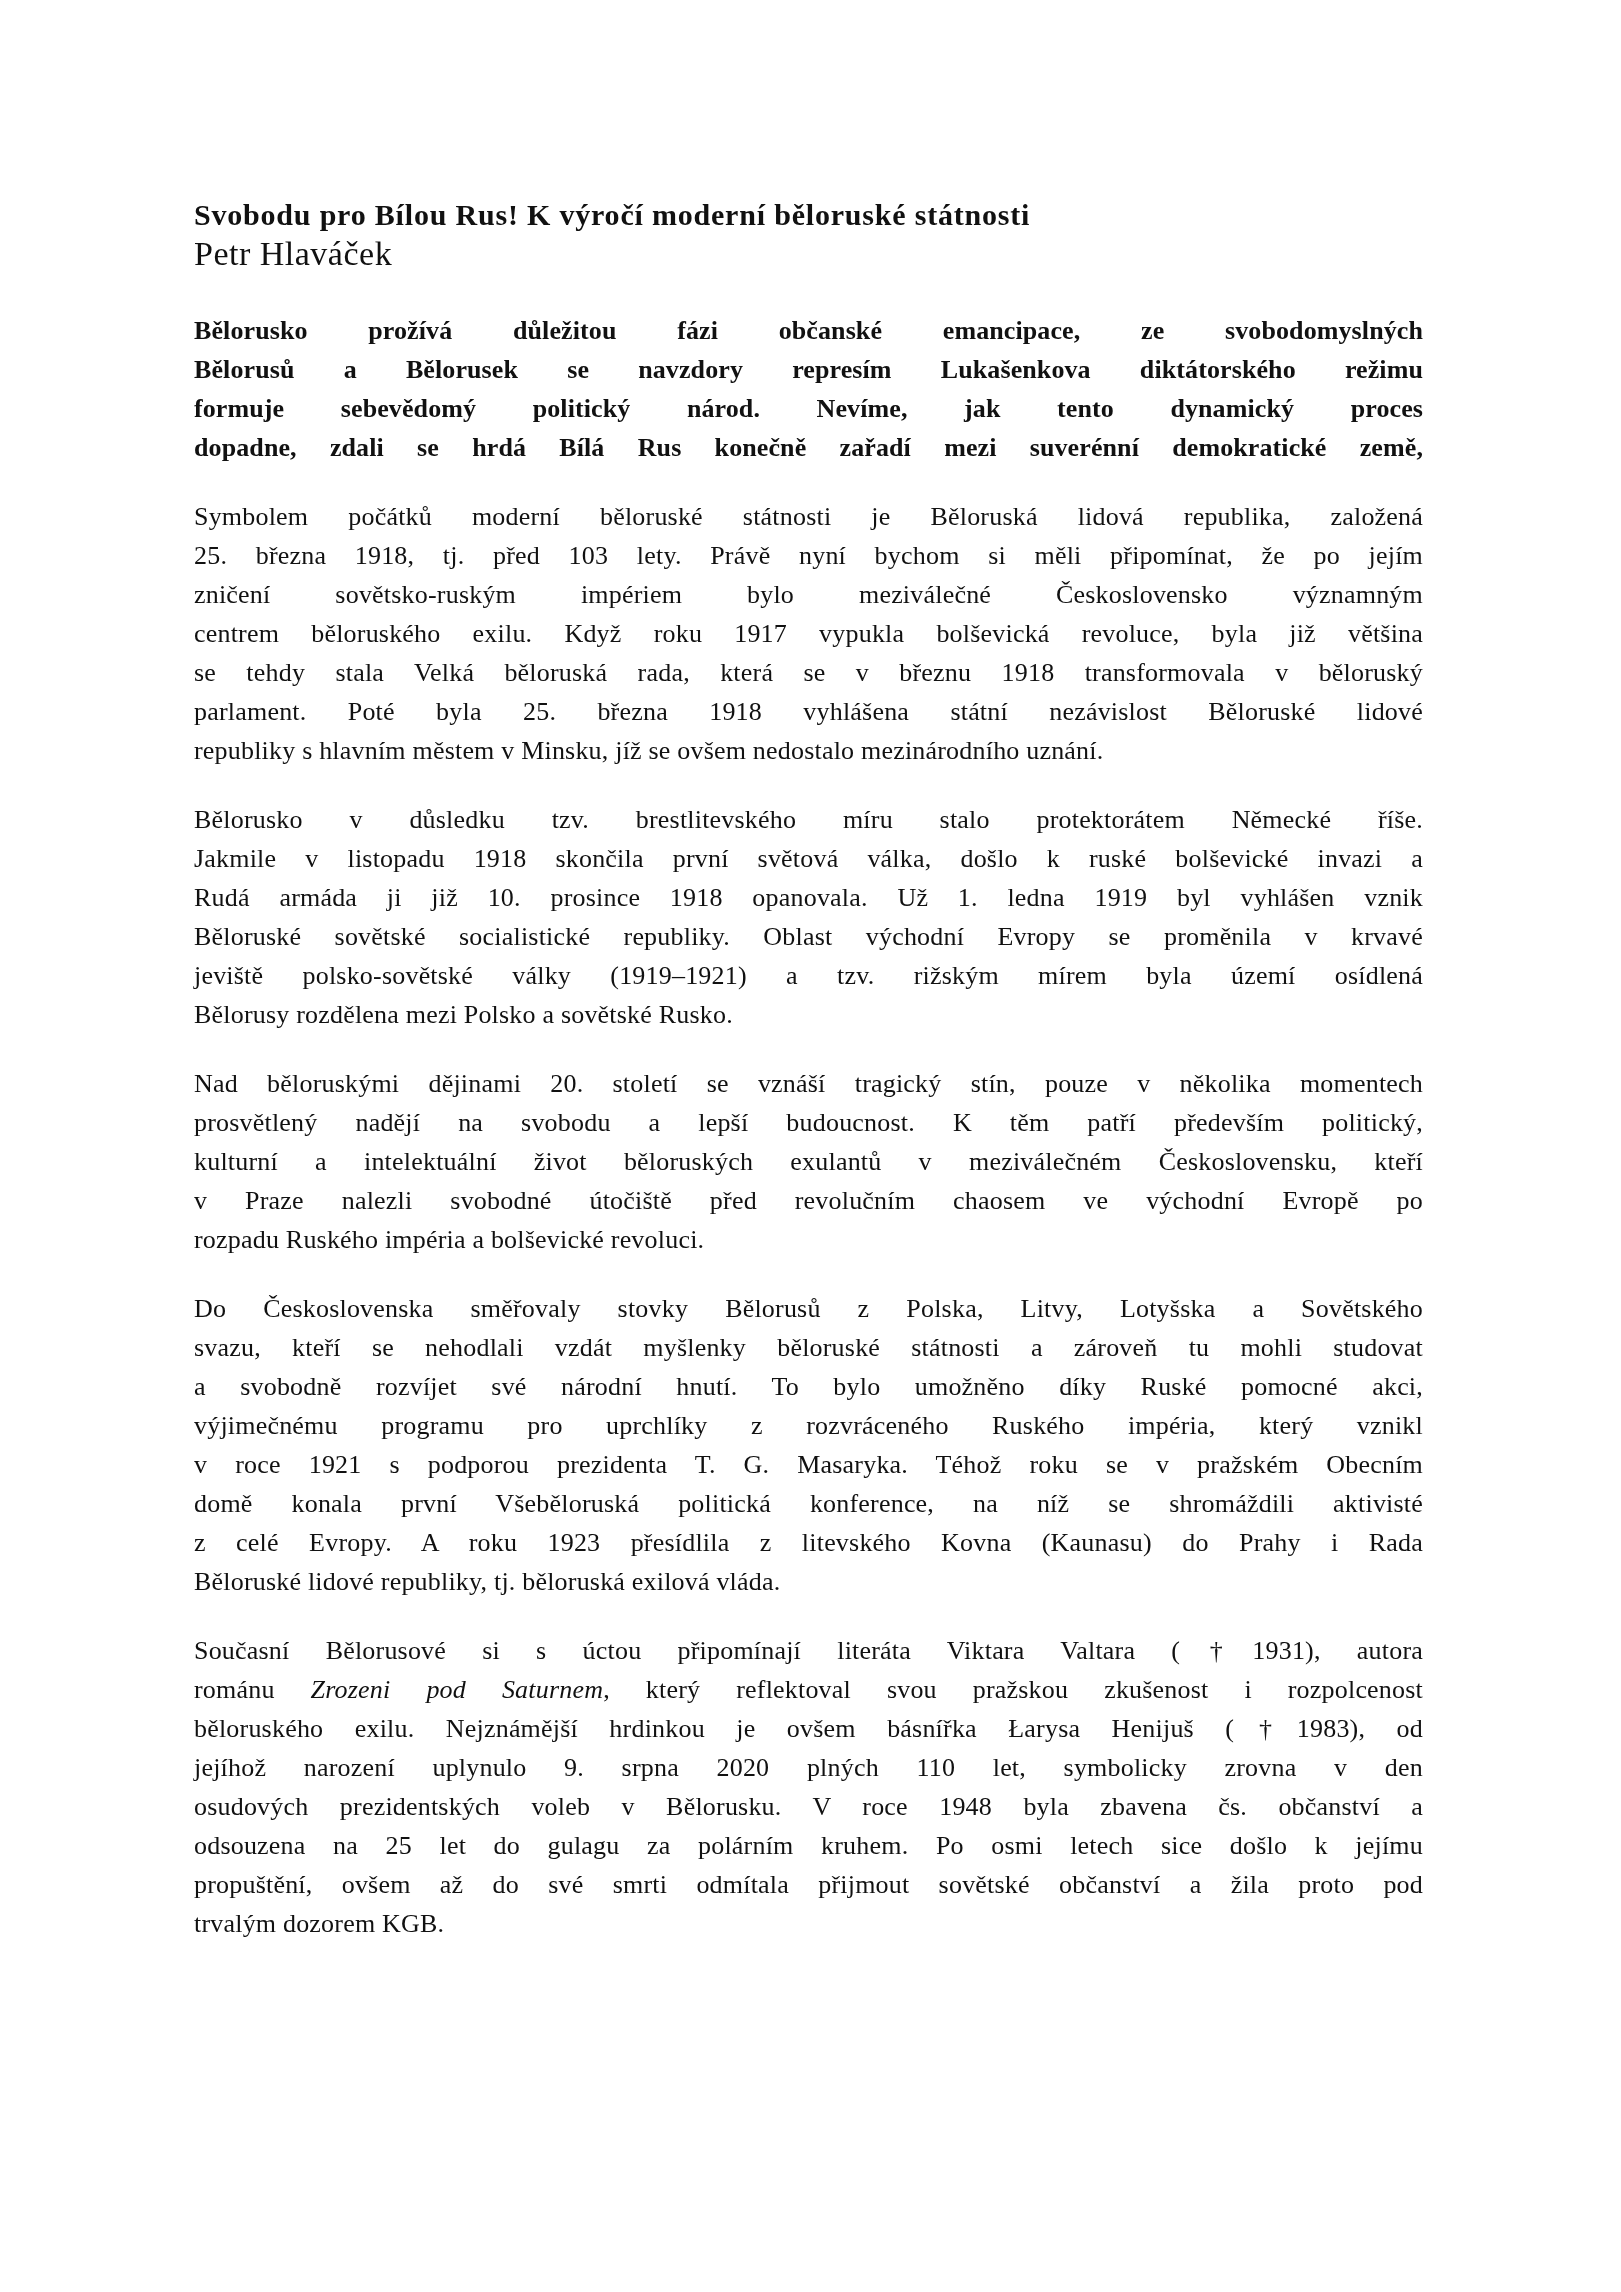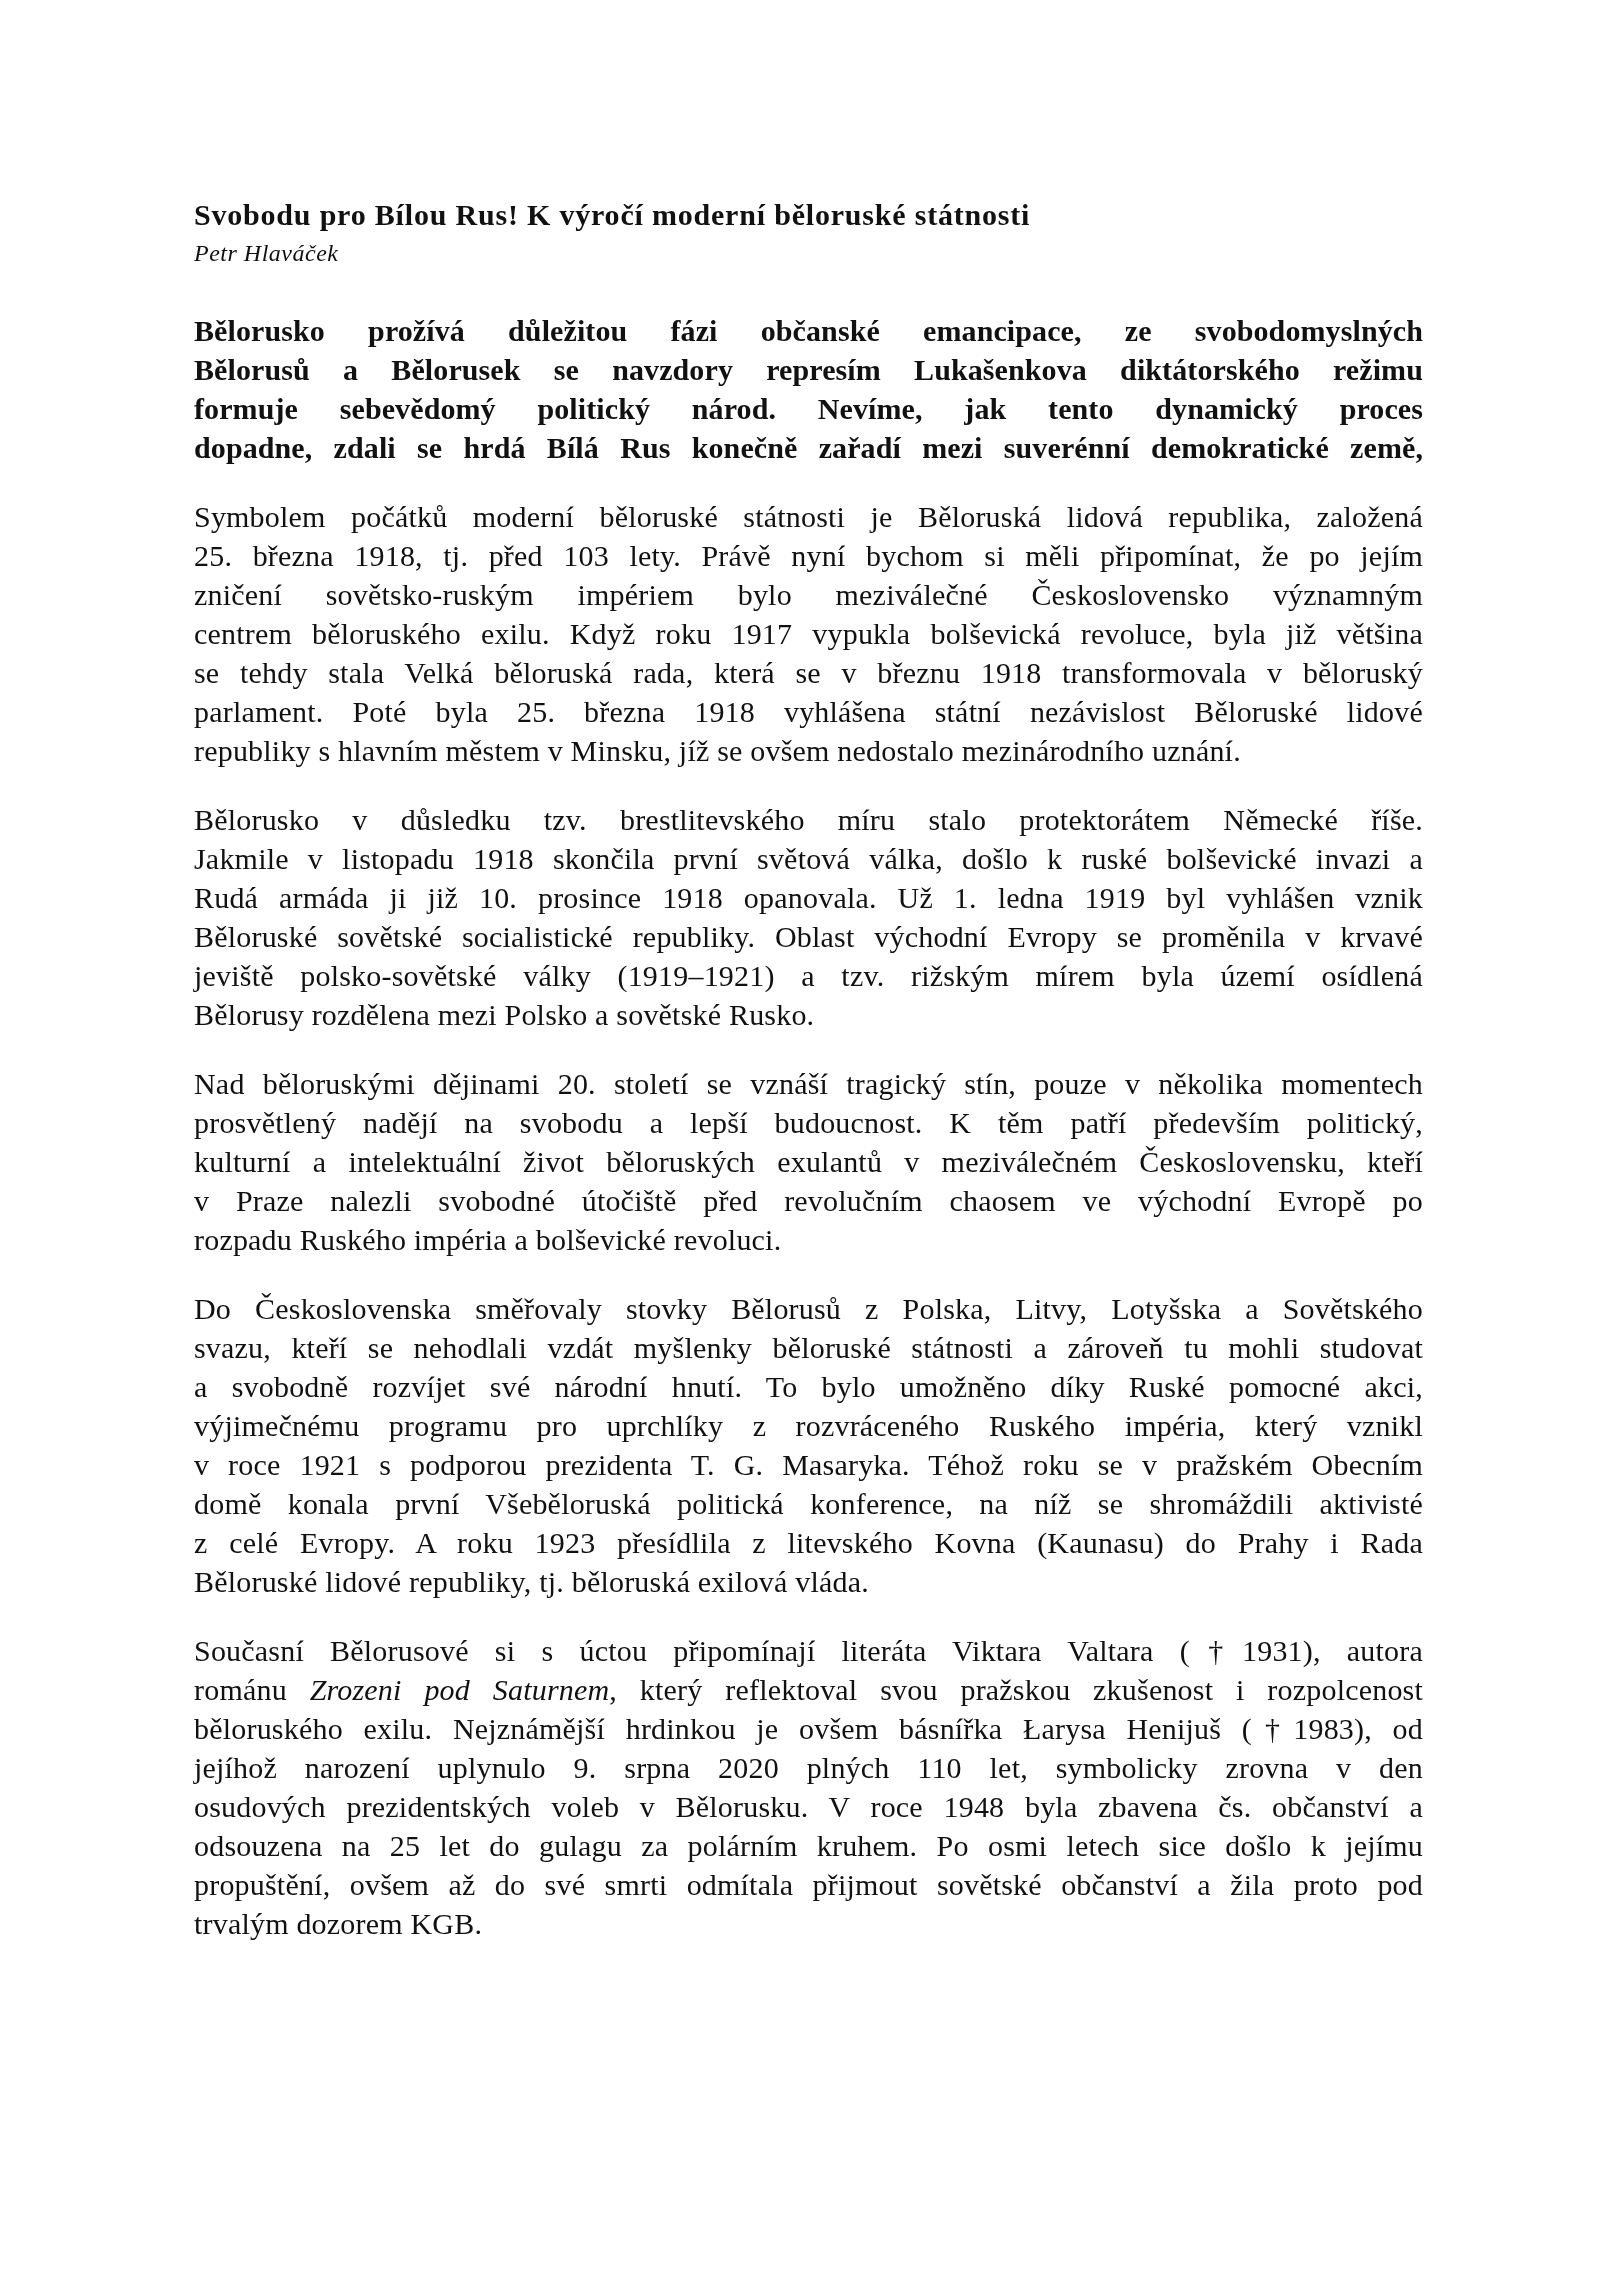--- a/index.html
+++ b/index.html
@@ -23,28 +23,27 @@
     }
     .title {
       font-weight: bold;
       font-size: 30px;
       line-height: 39px;
       letter-spacing: 0.8px;
       margin: 0;
       white-space: nowrap;
     }
     .author {
-      font-size: 24px;
+      font-size: 34px;
       line-height: 39px;
       letter-spacing: 0.5px;
       margin: 0 0 38px 0;
-      font-style: italic;
     }
     .para {
-      font-size: 30px;
+      font-size: 26px;
       line-height: 39px;
       text-align: justify;
       margin: 0 4px 30px 0;
       letter-spacing: 0.2px;
       word-spacing: 0px;
     }
     .para.lead {
       font-weight: bold;
       letter-spacing: 0.1px;
     }

